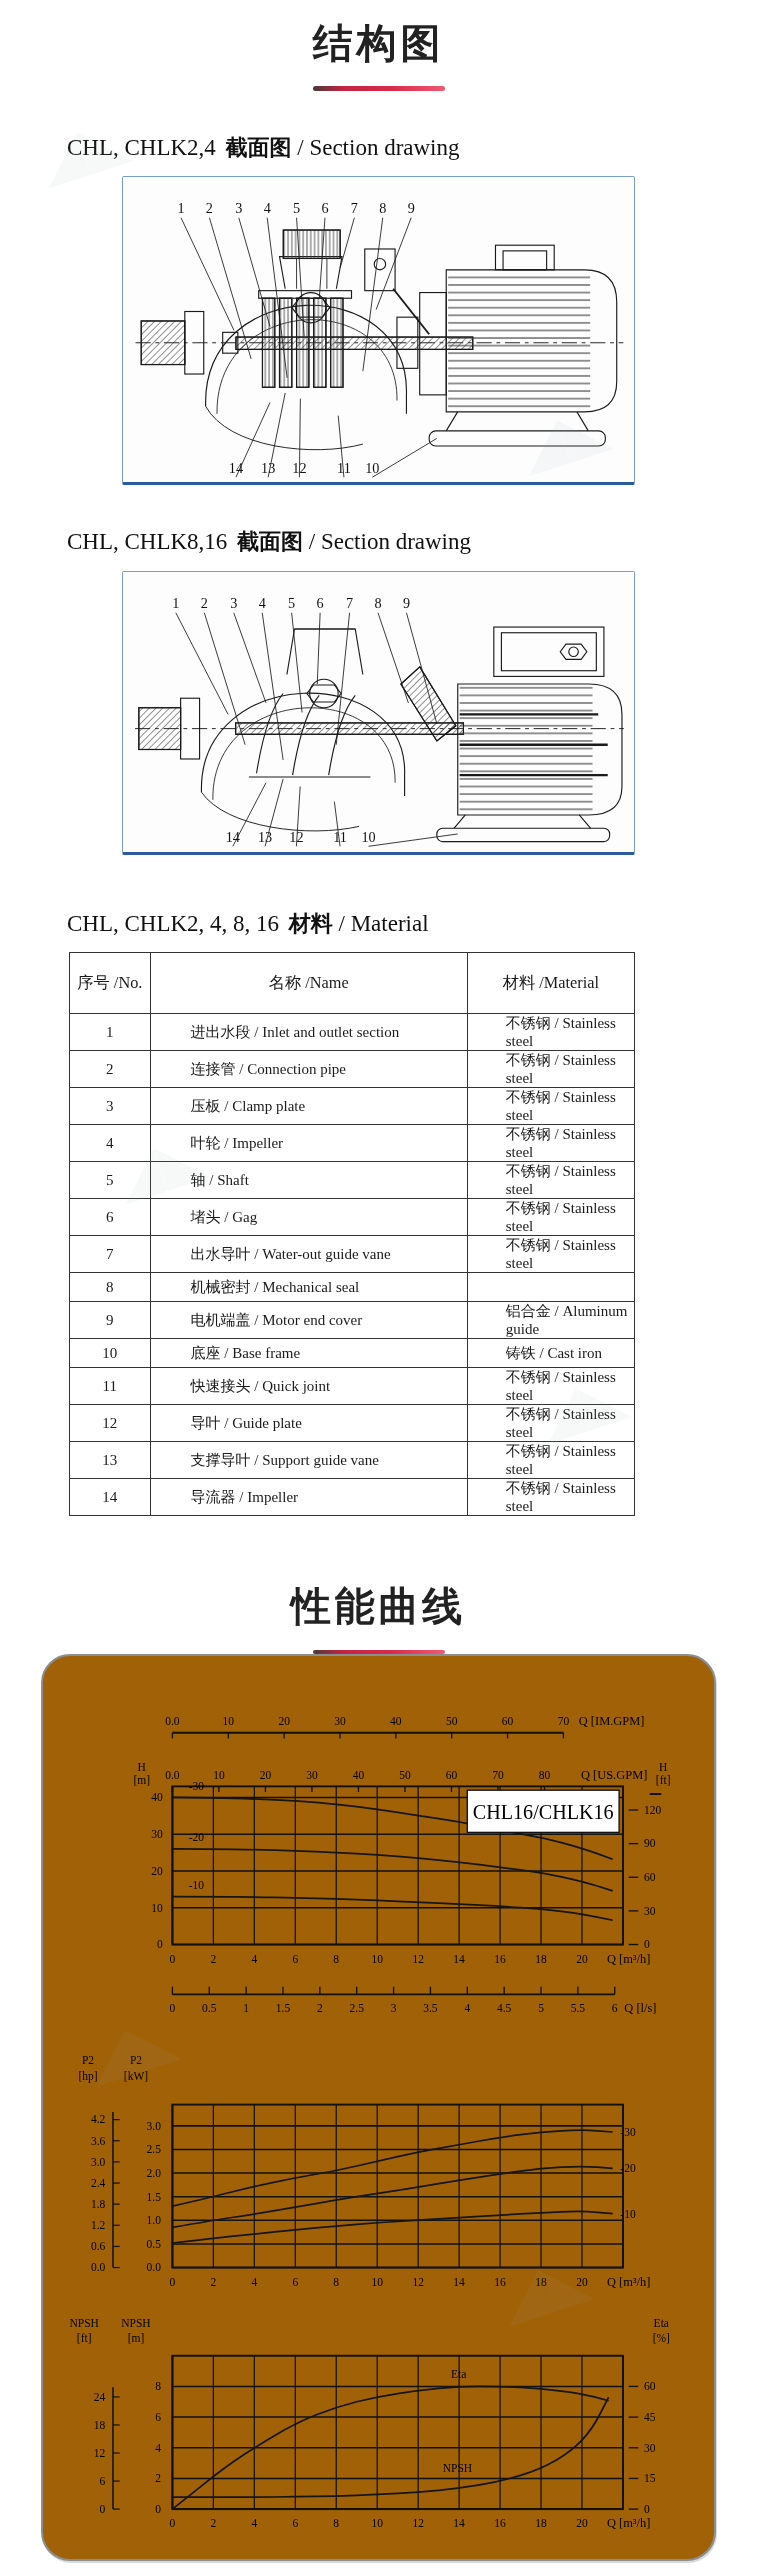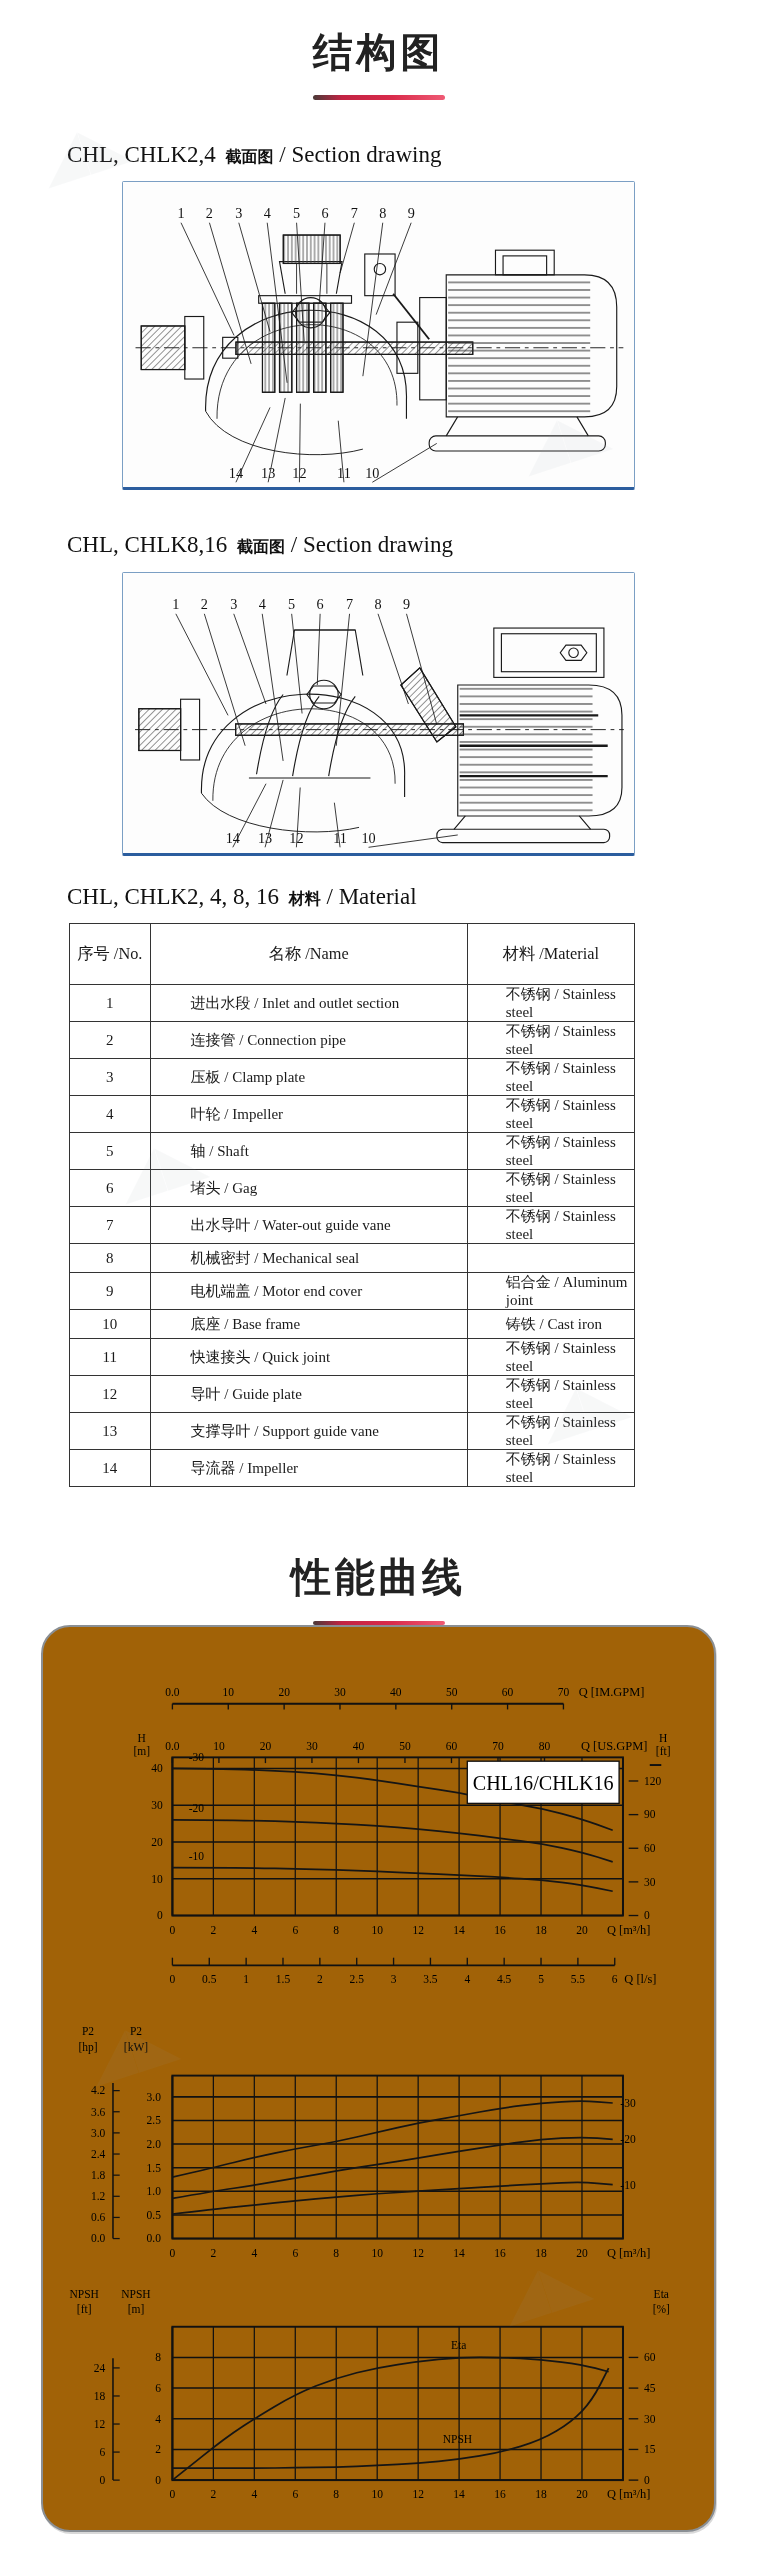--- a/index.html
+++ b/index.html
@@ -1,21 +1,21 @@
 <!DOCTYPE html>
 <html><head>
 <meta charset="utf-8">
 <style>
   html,body{margin:0;padding:0;background:#ffffff;}
   body{width:757px;font-family:"Liberation Serif",serif;color:#1a1a1a;position:relative;overflow:hidden;}
   .watermark{position:absolute;font-family:"DejaVu Sans",sans-serif;color:#9aa4ad;opacity:.07;font-size:58px;transform:rotate(-18deg);pointer-events:none;user-select:none;}
-  .main-title{margin-top:25px;text-align:center;font-family:"DejaVu Sans",sans-serif;font-weight:bold;font-size:40px;letter-spacing:3.8px;color:#222;}
+  .main-title{margin-top:16px;text-align:center;font-family:"DejaVu Sans",sans-serif;font-weight:bold;font-size:40px;letter-spacing:3.8px;color:#222;}
   .title-rule{width:132px;height:4.8px;margin:15.3px auto 0 auto;border-radius:2.9px;background:linear-gradient(90deg,#4a3a38 0%,#c22343 22%,#d92b4b 60%,#ef5a74 100%);}
   .section-heading{margin:42px 0 13.4px 67px;font-size:23px;color:#111;}
-  .section-heading .cn{font-weight:bold;margin:0 5.8px 0 9.6px;font-family:"DejaVu Sans",sans-serif;font-size:16px;}
+  .section-heading .cn{font-weight:bold;margin:0 5.8px 0 9.6px;font-family:"DejaVu Sans",sans-serif;font-size:22px;}
   .drawing-box{width:511px;margin:5.8px auto 0 auto;background:#fdfdfd;border:1.9px solid #7b9fc4;border-bottom:3.8px solid #2b5d9e;border-radius:1.9px;}
   .drawing-box svg{display:block;}
   .mat-table{width:566px;margin:9.6px 0 0 69px;border-collapse:collapse;border:1.9px solid #222;font-size:15px;}
   .mat-table th{border:1px solid #333;height:58px;font-weight:normal;font-size:16.3px;}
   .mat-table td{border:1px solid #333;height:28px;padding:0;}
   .mat-table td.no{width:105px;text-align:center;}
   .mat-table td.nm{width:383px;text-align:left;padding-left:40px;}
   .mat-table td.mt{width:161px;text-align:left;padding-left:38px;}
   .perf-block{margin-top:63px;}
   .rpm-label{width:709px;text-align:right;font-size:18px;margin:29px 0 5.8px 0;}
@@ -186,21 +186,21 @@
         <line x1="182" y1="289" x2="186" y2="226" stroke="#1a1a1a" stroke-width="0.9"></line>
         <text x="182" y="284" text-anchor="middle" font-size="15" fill="#111">12</text>
         <line x1="228" y1="289" x2="222" y2="242" stroke="#1a1a1a" stroke-width="0.9"></line>
         <text x="228" y="284" text-anchor="middle" font-size="15" fill="#111">11</text>
         <line x1="258" y1="289" x2="352" y2="276" stroke="#1a1a1a" stroke-width="0.9"></line>
         <text x="258" y="284" text-anchor="middle" font-size="15" fill="#111">10</text>
       </g>
   </svg>
 </div>
 
-<h2 class="section-heading" style="font-weight:normal;margin-top:28px;"><span>CHL, CHLK2, 4, 8, 16</span><span class="cn">材料</span><span>/ Material</span></h2>
+<h2 class="section-heading" style="font-weight:normal;margin-top:54px;"><span>CHL, CHLK2, 4, 8, 16</span><span class="cn">材料</span><span>/ Material</span></h2>
 
 <table class="mat-table">
   <thead>
       <tr id="mat-head-row">
         <th>序号 /No.</th>
         <th>名称 /Name</th>
         <th>材料 /Material</th>
       </tr>
     </thead>
   <tbody id="mat-body">
@@ -240,21 +240,21 @@
         <td class="mt">不锈钢 / Stainless steel</td>
       </tr>
       <tr>
         <td class="no">8</td>
         <td class="nm">机械密封 / Mechanical seal</td>
         <td class="mt"></td>
       </tr>
       <tr>
         <td class="no">9</td>
         <td class="nm">电机端盖 / Motor end cover</td>
-        <td class="mt">铝合金 / Aluminum joint</td>
+        <td class="mt">铝合金 / Aluminum guide</td>
       </tr>
       <tr>
         <td class="no">10</td>
         <td class="nm">底座 / Base frame</td>
         <td class="mt">铸铁 / Cast iron</td>
       </tr>
       <tr>
         <td class="no">11</td>
         <td class="nm">快速接头 / Quick joint</td>
         <td class="mt">不锈钢 / Stainless steel</td>

